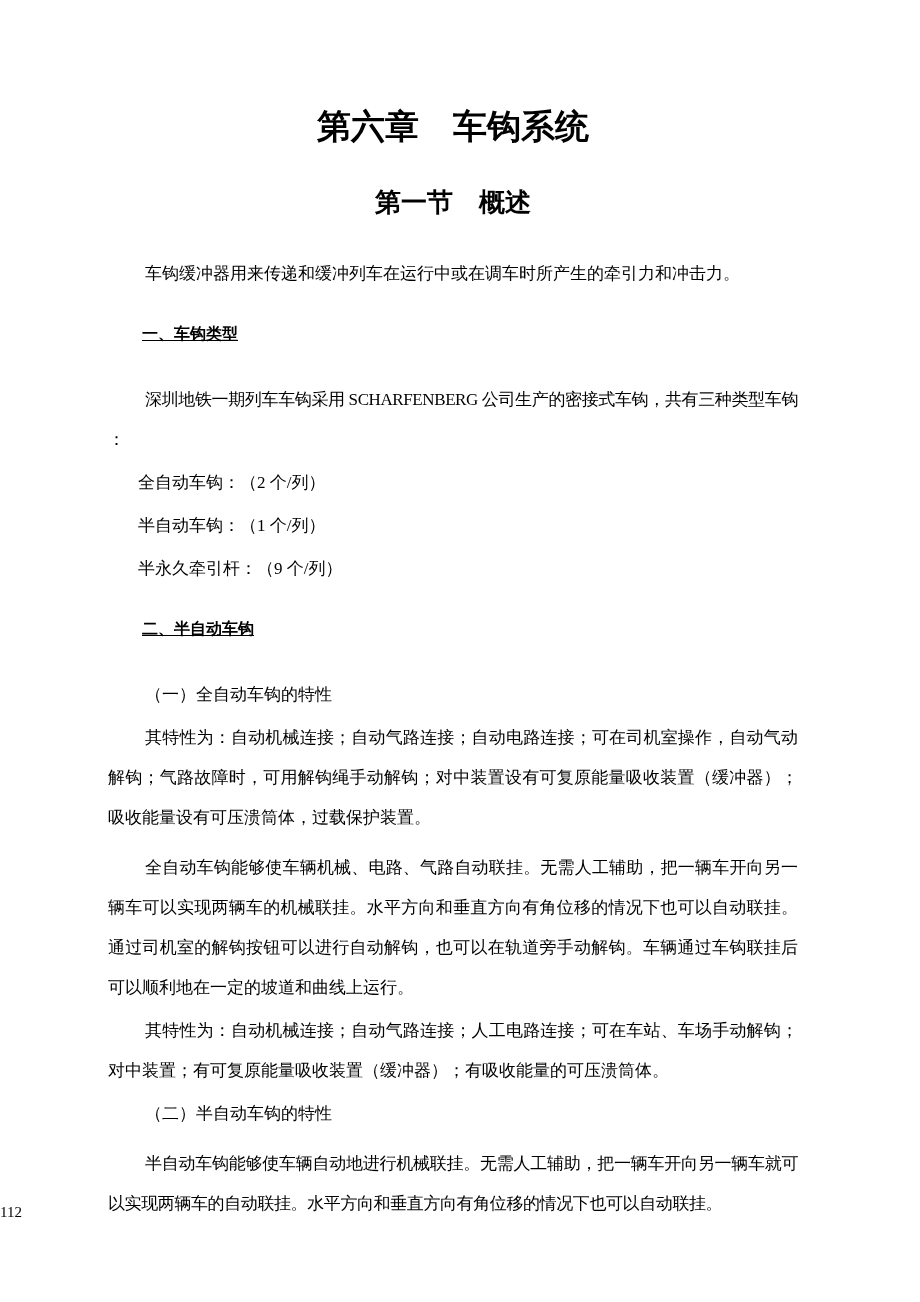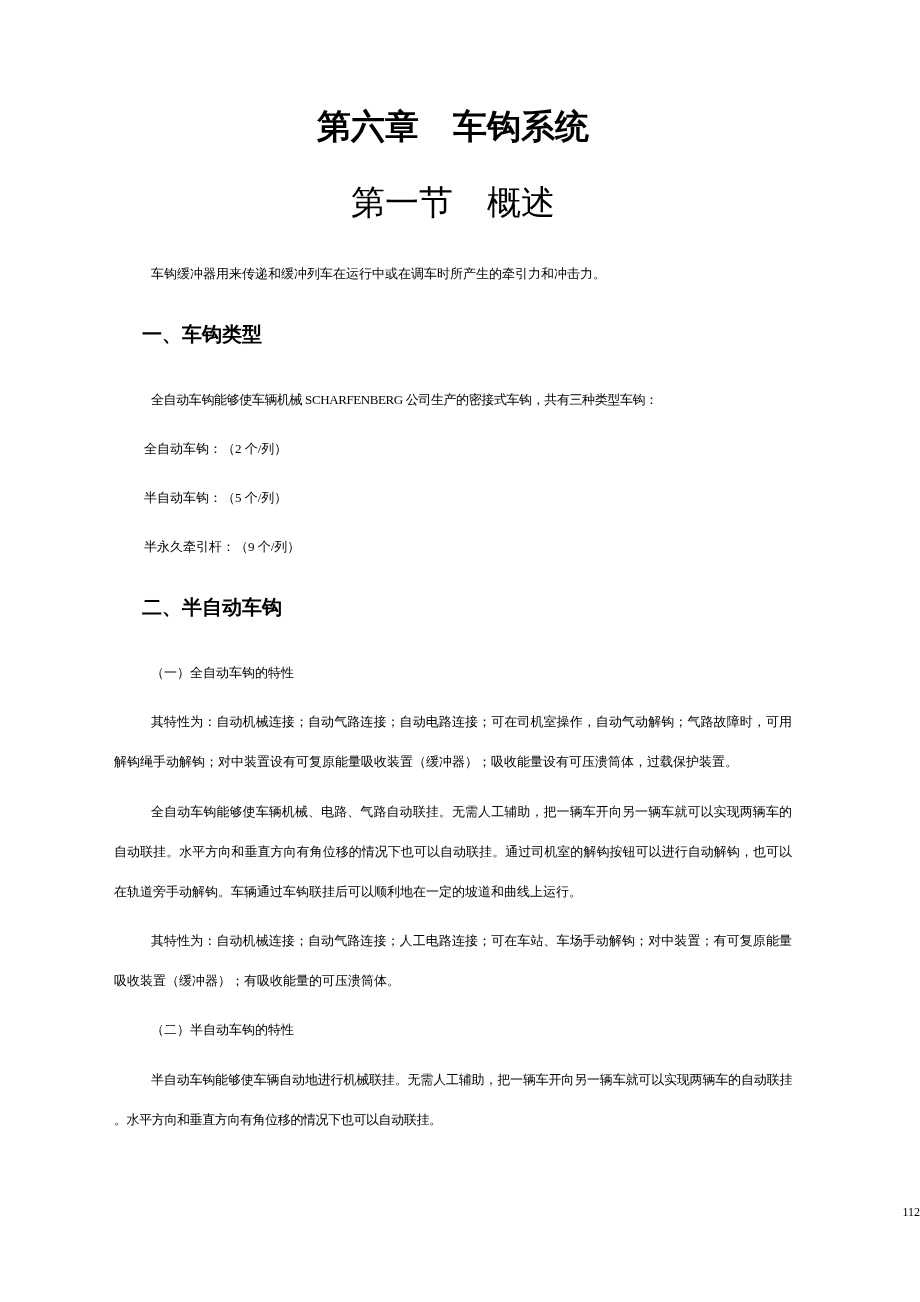--- a/index.html
+++ b/index.html
@@ -21,83 +21,84 @@
   }
   .doc-title {
     font-size: 34px;
     font-weight: bold;
     line-height: 46px;
     text-align: center;
     margin: 0 0 38px 0;
     white-space: pre-wrap;
   }
   .section-title {
-    font-size: 34px;
-    font-weight: normal;
+    font-size: 26px;
+    font-weight: bold;
     line-height: 30px;
     text-align: center;
     margin: 0 0 36px 0;
     white-space: pre-wrap;
   }
   p.body {
-    font-size: 13px;
+    font-size: 17px;
     line-height: 40px;
-    margin: 9px;
+    margin: 3px;
     text-align: justify;
     text-indent: 37px;
     line-break: anywhere;
   }
   p.tight { letter-spacing: -0.4px; }
   p.mt { margin-top: 10px; }
   .h3 {
-    font-size: 20px;
+    font-size: 16px;
     font-weight: bold;
     line-height: 40px;
     margin: 20px 0 26px 0;
     text-indent: 37px;
+    text-decoration: underline;
   }
   .list p.body { text-indent: 30px; }
   .page-footer {
     position: absolute;
     top: 1200px;
     left: 0;
     width: 100%;
-    text-align: right;
-    font-size: 12px;
+    text-align: left;
+    font-size: 15px;
     line-height: 24px;
   }
 </style>
 </head>
 <body>
 
 <div class="page">
 
   <div class="doc-title">第六章　车钩系统</div>
 
   <div class="section-title">第一节　概述</div>
 
   <p class="body">车钩缓冲器用来传递和缓冲列车在运行中或在调车时所产生的牵引力和冲击力。</p>
 
   <div class="h3">一、车钩类型</div>
 
-  <p class="body tight">全自动车钩能够使车辆机械 SCHARFENBERG 公司生产的密接式车钩，共有三种类型车钩：</p>
+  <p class="body tight">深圳地铁一期列车车钩采用 SCHARFENBERG 公司生产的密接式车钩，共有三种类型车钩：</p>
 
   <div class="list">
     <p class="body">全自动车钩：（2 个/列）</p>
-    <p class="body">半自动车钩：（5 个/列）</p>
+    <p class="body">半自动车钩：（1 个/列）</p>
     <p class="body">半永久牵引杆：（9 个/列）</p>
   </div>
 
   <div class="h3">二、半自动车钩</div>
 
   <p class="body">（一）全自动车钩的特性</p>
 
   <p class="body">其特性为：自动机械连接；自动气路连接；自动电路连接；可在司机室操作，自动气动解钩；气路故障时，可用解钩绳手动解钩；对中装置设有可复原能量吸收装置（缓冲器）；吸收能量设有可压溃筒体，过载保护装置。</p>
 
-  <p class="body mt">全自动车钩能够使车辆机械、电路、气路自动联挂。无需人工辅助，把一辆车开向另一辆车就可以实现两辆车的自动联挂。水平方向和垂直方向有角位移的情况下也可以自动联挂。通过司机室的解钩按钮可以进行自动解钩，也可以在轨道旁手动解钩。车辆通过车钩联挂后可以顺利地在一定的坡道和曲线上运行。</p>
+  <p class="body mt">全自动车钩能够使车辆机械、电路、气路自动联挂。无需人工辅助，把一辆车开向另一辆车可以实现两辆车的机械联挂。水平方向和垂直方向有角位移的情况下也可以自动联挂。通过司机室的解钩按钮可以进行自动解钩，也可以在轨道旁手动解钩。车辆通过车钩联挂后可以顺利地在一定的坡道和曲线上运行。</p>
 
   <p class="body">其特性为：自动机械连接；自动气路连接；人工电路连接；可在车站、车场手动解钩；对中装置；有可复原能量吸收装置（缓冲器）；有吸收能量的可压溃筒体。</p>
 
   <p class="body">（二）半自动车钩的特性</p>
 
   <p class="body mt tight">半自动车钩能够使车辆自动地进行机械联挂。无需人工辅助，把一辆车开向另一辆车就可以实现两辆车的自动联挂。水平方向和垂直方向有角位移的情况下也可以自动联挂。</p>
 
   <div class="page-footer">112</div>
 
 </div>

